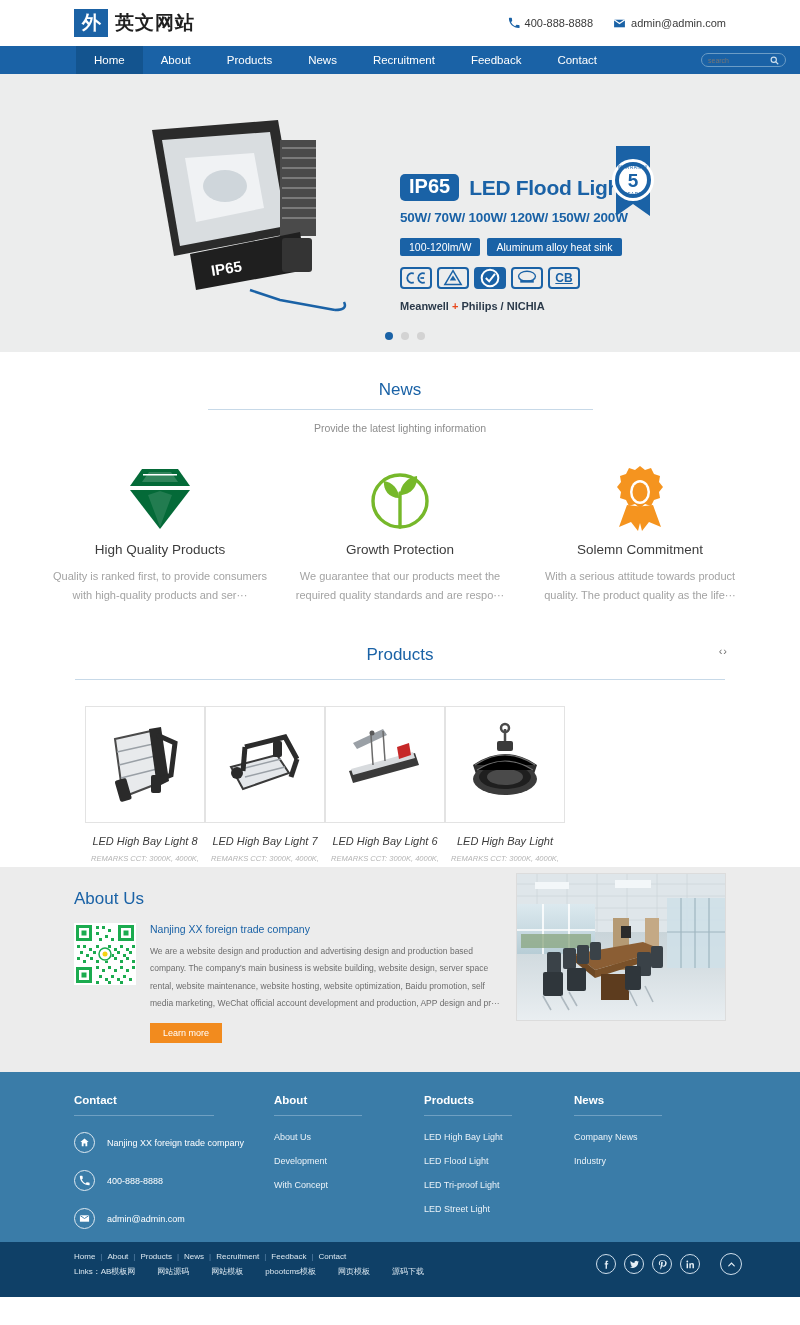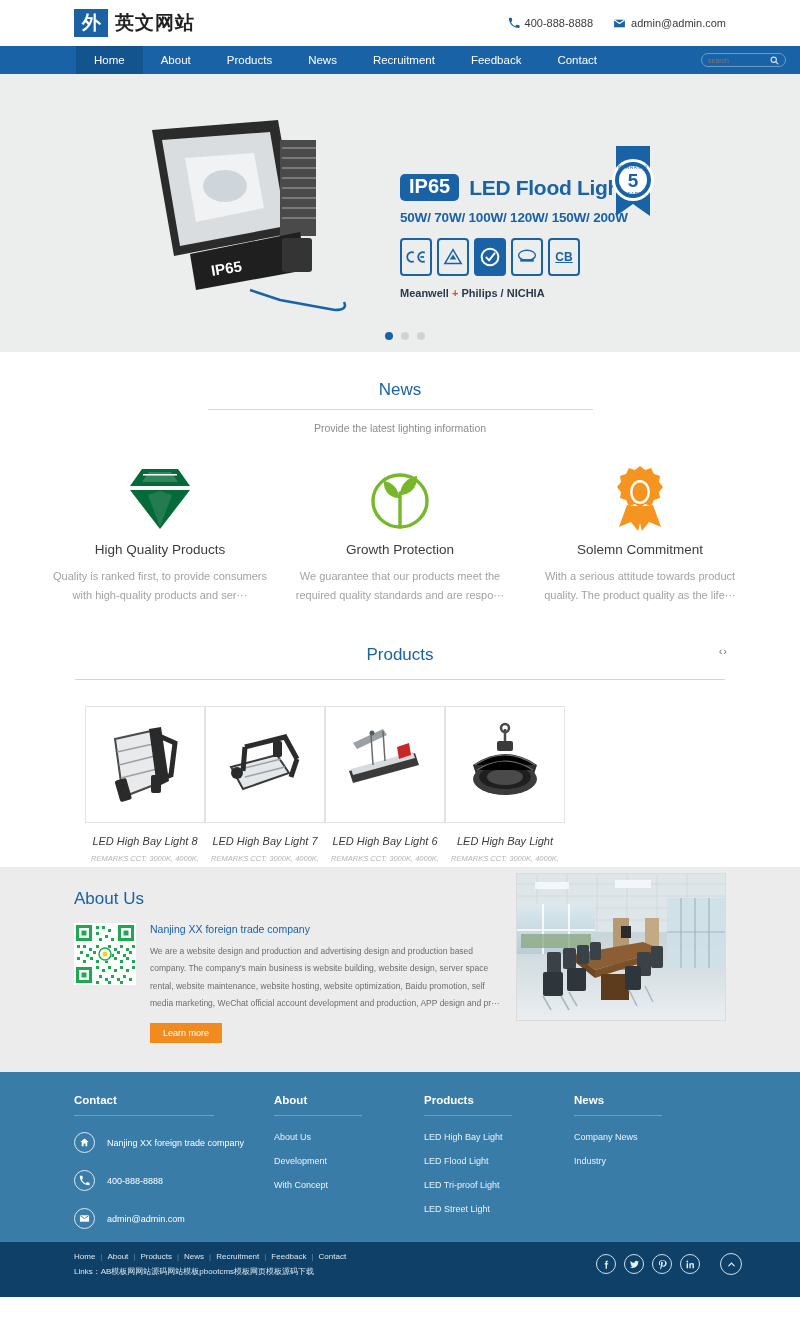--- a/index.html
+++ b/index.html
@@ -74,21 +74,21 @@
   }
   .ip-title { color: #1a62a6; font-size: 21px; font-weight: bold; letter-spacing: -0.3px; }
   .watt-row { color: #1a62a6; font-size: 13.5px; font-weight: bold; margin-bottom: 13px; letter-spacing: -0.2px; }
   .tag-row { display: flex; gap: 7px; margin-bottom: 11px; }
   .tag {
     background: #1a62a6; color: #fff; font-size: 10.5px;
     padding: 3px 9px; border-radius: 2px; white-space: nowrap;
   }
   .certs { display: flex; gap: 5px; margin-bottom: 11px; }
   .cert {
-    width: 32px; height: 38px; border: 2px solid #1a62a6; border-radius: 4px;
+    width: 32px; height: 22px; border: 2px solid #1a62a6; border-radius: 4px;
     display: flex; align-items: center; justify-content: center;
     color: #1a62a6; font-size: 12px; font-weight: bold; text-decoration: underline;
   }
   .cert.filled { background: #1a62a6; color: #fff; border-color: #1a62a6; }
   .brands { font-size: 11px; color: #2b3a4a; font-weight: bold; }
   .brands .plus { color: #e8491d; }
   .dots { position: absolute; left: 385px; top: 333px; display: flex; gap: 8px; }
   .dot { width: 8px; height: 8px; border-radius: 50%; background: #d3d3d3; cursor: pointer; }
   .dot.active { background: #1a62a6; }
 
@@ -164,21 +164,21 @@
   }
   .fcontact-text { color: #ffffff; font-size: 9px; }
   .flink { display: block; color: #eaf2f8; font-size: 9px; margin-bottom: 14px; cursor: pointer; }
 
   
   .copy { background: #0f4067; height: 55px; padding: 10px 74px 17px; position: relative; }
   .copy-nav { color: #dbe7f0; font-size: 8px; margin-bottom: 5px; }
   .copy-nav span { cursor: pointer; }
   .copy-sep { color: #5d86a9; margin: 0 5px; }
   .copy-links { color: #dbe7f0; font-size: 8px; margin-bottom: 5px; }
-  .copy-links a { color: #dbe7f0; text-decoration: none; margin-right: 0; cursor: pointer; }
+  .copy-links a { color: #dbe7f0; text-decoration: none; margin-right: 22px; cursor: pointer; }
   .copy-text { color: #dbe7f0; font-size: 8px; }
   .socials { position: absolute; right: 100px; top: 12px; display: flex; gap: 8px; }
   .social {
     width: 20px; height: 20px; border: 1px solid #cfdfec; border-radius: 50%;
     display: flex; align-items: center; justify-content: center;
     color: #e7f0f7; font-size: 10px; cursor: pointer;
   }
   .to-top {
     position: absolute; right: 58px; top: 11px;
     width: 22px; height: 22px; border: 1px solid #cfdfec; border-radius: 50%;
@@ -272,20 +272,24 @@
         </svg>
       </div>
 
       <div class="ip-row">
         <div class="ip-badge">IP65</div>
         <div class="ip-title">LED Flood Light</div>
       </div>
 
       <div class="watt-row">50W/ 70W/ 100W/ 120W/ 150W/ 200W</div>
 
+      <div class="tag-row">
+        <div class="tag">100-120lm/W</div>
+        <div class="tag">Aluminum alloy heat sink</div>
+      </div>
 
       <div class="certs">
         <div class="cert">
           <svg width="22" height="14" viewBox="0 0 30 18" fill="none" stroke="#1a62a6" stroke-width="2.4">
             <path d="M12 3a6.5 6.5 0 100 12"></path>
               <path d="M27 3a6.5 6.5 0 100 12"></path>
               <path d="M21 9h5"></path>
           </svg>
         </div>
         <div class="cert">

